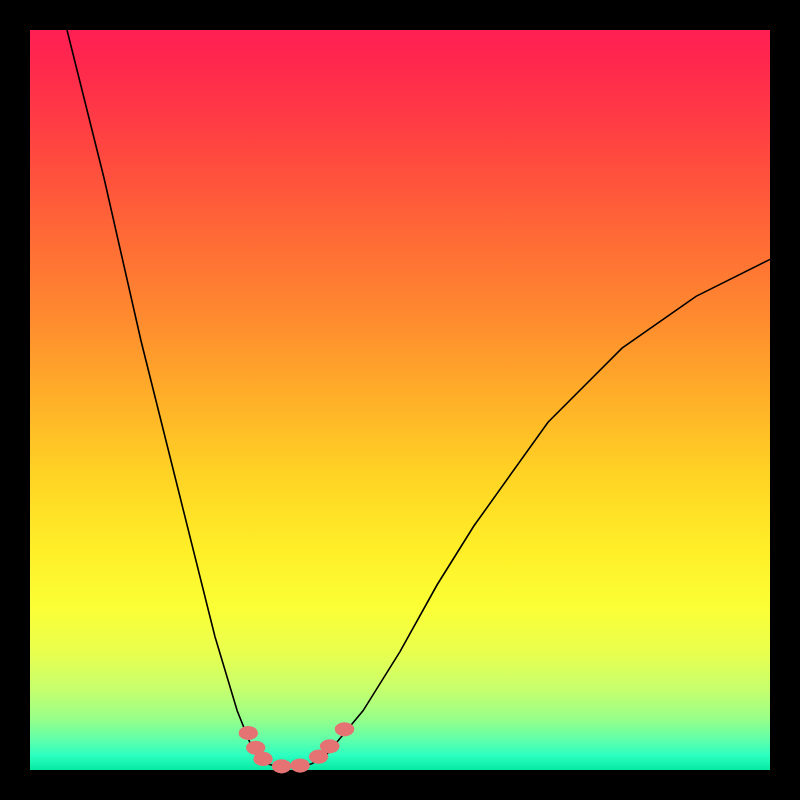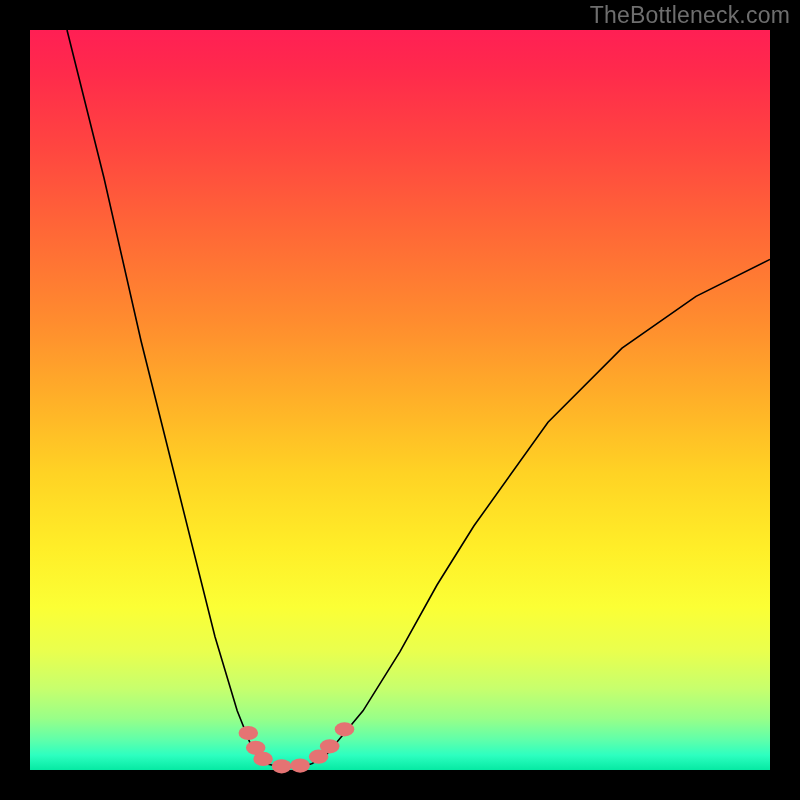--- a/index.html
+++ b/index.html
@@ -57,21 +57,20 @@
     top: 0;
     width: 740px;
     height: 740px;
     overflow: visible;
   }
 </style>
 </head>
 <body>
 
 <div class="outer">
-  <div class="watermark">TheBottleneck.com</div>
 
   <div class="plot">
     <svg class="curve" viewBox="0 0 100 100" preserveAspectRatio="none">
       <g id="series-group">
           <path d="M5.00 0.00 L10.00 20.00 L15.00 42.00 L20.00 62.00 L25.00 82.00 L28.00 92.00 L30.00 97.00 L31.00 98.50 L32.00 99.20" fill="none" stroke="#000000" stroke-width="1.6" vector-effect="non-scaling-stroke"></path>
           <path d="M38.00 99.20 L40.00 98.00 L45.00 92.00 L50.00 84.00 L55.00 75.00 L60.00 67.00 L70.00 53.00 L80.00 43.00 L90.00 36.00 L100.00 31.00" fill="none" stroke="#000000" stroke-width="1.6" vector-effect="non-scaling-stroke"></path>
           <path d="M32.00 99.20 L34.00 99.60 L36.00 99.60 L38.00 99.20" fill="none" stroke="#000000" stroke-width="1.6" vector-effect="non-scaling-stroke"></path>
         </g>
       <g id="marker-group">
           <ellipse cx="29.50" cy="95.00" rx="1.32" ry="0.96" fill="#e57373"></ellipse>

